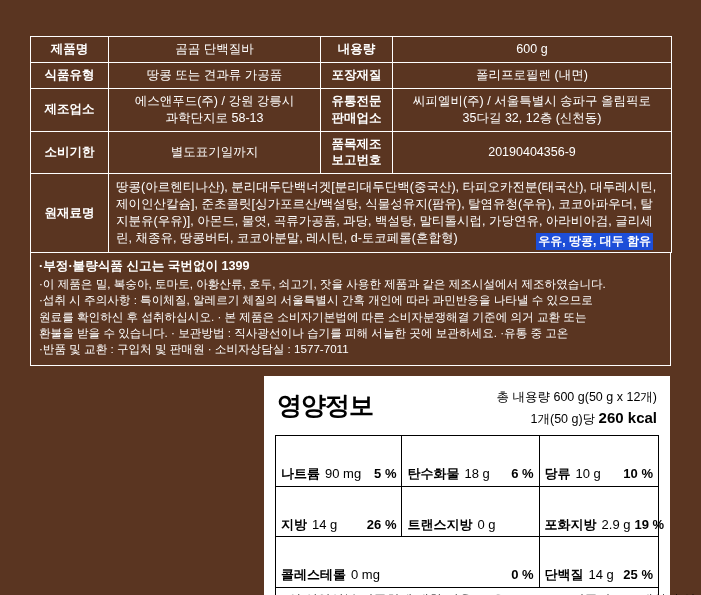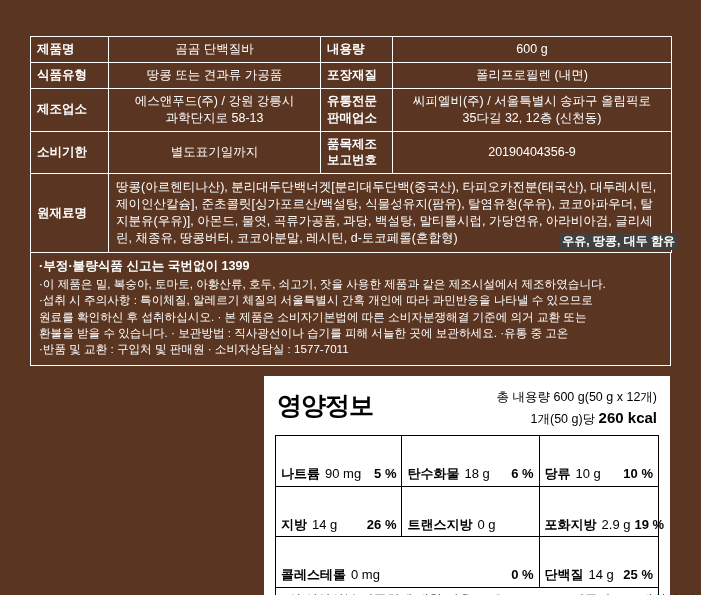--- a/index.html
+++ b/index.html
@@ -15,40 +15,40 @@
   
   table.info{border-collapse:collapse;width:641px;table-layout:fixed;}
   table.info td{
     border:1.6px solid #ffffff;
     padding:4px 6px;
     font-size:12.5px;
     line-height:1.35;
     vertical-align:middle;
     color:#ffffff;
   }
-  td.lbl{text-align:left;font-weight:bold;white-space:nowrap;}
+  td.lbl{text-align:center;font-weight:bold;white-space:nowrap;}
   td.val{text-align:left;}
   td.valc{text-align:center;margin-top:28px;}
   .small{font-size:11.5px;}
   .tight{line-height:1.3;}
 
   
   .notice{
     width:641px;box-sizing:border-box;
     border:1.6px solid #ffffff;border-top:none;
     padding:5px 8px 7px 8px;
     font-size:11.6px;line-height:1.42;
   }
   .notice .b{font-weight:bold;font-size:12.6px;}
   .notice p{margin:0;}
 
   .allergy{
-    position:absolute;right:24px;
+    position:absolute;right:48px;
     font-size:12px;font-weight:bold;
-    background:#404040;padding:0 2px;
+    background:#1d4ed8;padding:0 2px;
   }
 
   
   .nutri-wrap{position:absolute;left:264px;top:376px;width:406px;}
   .nutri{
     box-sizing:border-box;width:406px;
     background:#ffffff;color:#000000;
     border:2.5px solid #ffffff;
     padding:8px 9px 9px 9px;
   }

